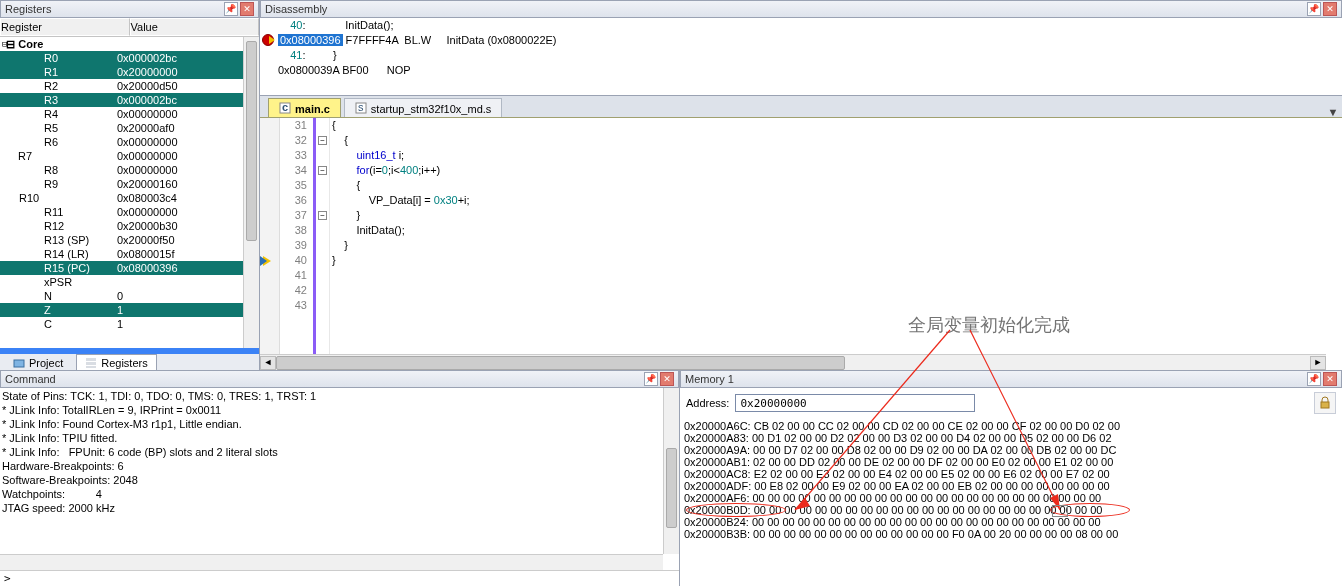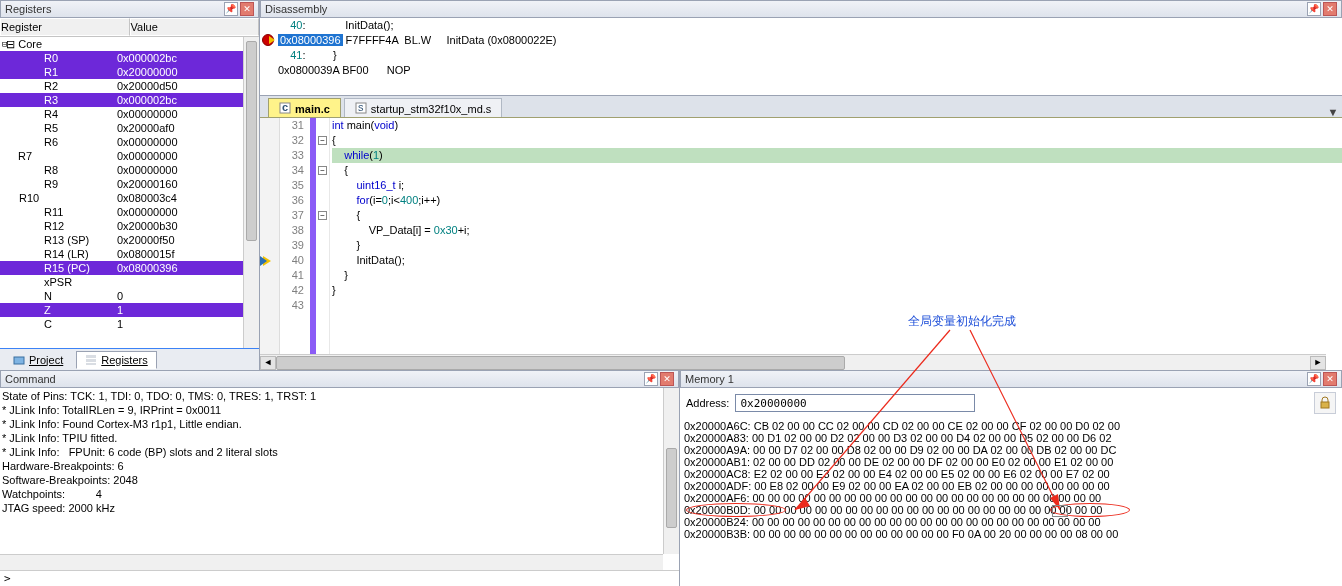--- a/index.html
+++ b/index.html
@@ -23,27 +23,27 @@
 #top { display:flex; height:370px; }
 
 
 #registers { width:260px; border-right:1px solid #9aa2b3; display:flex; flex-direction:column; }
 #reg-th { display:flex; background:#f0f0f0; border-bottom:1px solid #c4c4c4; }
 #reg-th div { padding:2px 0; border:1px solid #fff; border-right:1px solid #c4c4c4; flex:1; }
 #reg-body { flex:1; overflow:hidden; background:#fff; position:relative; }
 .tree-row { display:flex; height:14px; align-items:center; font-family:Consolas,Courier New,monospace; }
 .tree-row .n { width:113px; padding-left:18px; }
 .tree-row .v { flex:1; padding-left:4px; }
-.tree-row.core .n { padding-left:6px; font-weight:normal; }
+.tree-row.core .n { padding-left:6px; font-weight:bold; }
 .tree-row.boxminus::before { content:"⊟"; position:absolute; left:2px; font-size:9px; }
-.tree-row.sel { background:#6d28d9; color:#fff; }
+.tree-row.sel { background:#0f766e; color:#fff; }
 #reg-scroll { position:absolute; right:0; top:0; bottom:0; width:16px; background:#f0f0f0; border-left:1px solid #ccc; }
 #reg-scroll .thumb { position:absolute; top:4px; left:2px; right:2px; height:200px; background:#cdcdcd; border:1px solid #aaa; border-radius:2px; }
 
-#reg-tabs { height:22px; background:#e9ecf2; border-top:1px solid #3b82f6; display:flex; align-items:center; gap:4px; padding-left:4px;text-decoration:underline;}
+#reg-tabs { height:22px; background:#e9ecf2; border-top:6px solid #3b82f6; display:flex; align-items:flex-start; gap:4px; padding-left:4px;}
 .pane-tab { padding:2px 8px; border:1px solid transparent; display:flex; align-items:center; gap:4px; cursor:pointer; }
 .pane-tab.active { background:#fff; border:1px solid #9aa2b3; border-bottom-color:#fff; }
 .tab-icon { width:12px; height:12px; display:inline-block; }
 
 
 #rightcol { flex:1; display:flex; flex-direction:column; }
 #dis-body { height:78px; background:#fff; font-family:Consolas,Courier New,monospace; font-size:12px; overflow:hidden; border-bottom:1px solid #9aa2b3;}
 .dis-line { white-space:pre; height:15px; line-height:15px; padding-left:18px; position:relative; }
 .dis-line .num { color:#008080; }
 .dis-line .sel { background:#1f74d1; color:#fff; padding:0 2px; }
@@ -54,21 +54,21 @@
 #filetabs-bar { height:22px; background:#dde2ea; display:flex; align-items:flex-end; padding-left:8px; position:relative; }
 .filetab { padding:3px 10px; background:#f3f5c2; border:1px solid #a0a070; border-bottom:none; margin-right:3px; display:flex; align-items:center; gap:4px; position:relative; top:1px; cursor:pointer;}
 .filetab.active { background:#fff38a; font-weight:bold; }
 .filetab.inactive { background:#eff1f5; border-color:#b0b8c4; }
 #filetabs-bar::after { content:""; position:absolute; left:0;right:0;bottom:0;height:1px;background:#a0a070;}
 .drop { margin-left:auto; width:18px; text-align:center; cursor:pointer; color:#444; }
 
 
 #editor { flex:1; background:#fff; font-family:Consolas,Courier New,monospace; font-size:12px; position:relative; overflow:hidden; }
 #gutter { position:absolute; left:0; top:0; bottom:0; width:20px; background:#f3f3f3; border-right:1px solid #ddd;}
-#lineno { position:absolute; left:20px; top:0; bottom:0; width:36px; background:#fff; text-align:right; color:#808080; border-right:6px solid #8b5cf6; padding-right:6px; }
+#lineno { position:absolute; left:20px; top:0; bottom:0; width:36px; background:#fff; text-align:right; color:#808080; border-right:3px solid #8b5cf6; padding-right:6px; }
 #fold { position:absolute; left:56px; top:0; bottom:0; width:14px; background:#fff; border-right:1px solid #e8e8e8;}
 #codelines { margin-left:72px; }
 .cl { height:15px; line-height:15px; white-space:pre; }
 .cl.hl { background:#bfe0bf; }
 .kw { color:#0000cc; }
 .nu { color:#008080; }
 .fold-box { position:absolute; width:9px; height:9px; border:1px solid #888; background:#fff; font-size:8px; line-height:7px; text-align:center; }
 .yellow-arrow { position:absolute; left:3px; width:0;height:0; border-left:8px solid #f2c200; border-top:5px solid transparent; border-bottom:5px solid transparent; }
 .blue-tri { position:absolute; left:0; width:0; height:0; border-left:7px solid #2b6fb5; border-top:5px solid transparent; border-bottom:5px solid transparent;}
 #editor-hscroll { position:absolute; bottom:0; left:0; right:16px; height:16px; background:#f0f0f0; border-top:1px solid #ccc; display:flex; align-items:center;}
@@ -90,21 +90,21 @@
 #cmd-input { flex:1; border:none; outline:none; height:14px; font-family:Consolas,monospace; font-size:12px;}
 
 
 #mem { flex:1; display:flex; flex-direction:column; }
 #mem-addr-row { padding:4px 6px; display:flex; align-items:center; gap:6px; background:#fff; }
 #mem-addr-input { flex:0 0 240px; border:1px solid #7a8aa8; height:18px; padding:0 4px; font-family:Consolas,monospace;}
 .lock-icon { margin-left:auto; width:22px; height:22px; border:1px solid #c8cdd8; display:flex; align-items:center; justify-content:center; background:#f5f5f5; cursor:pointer;}
 #mem-body { flex:1; background:#fff; font-family:Consolas,Courier New,monospace; font-size:12px; padding:2px 4px; white-space:pre; overflow:hidden; position:relative;}
 
 
-.red-text { position:absolute; color:#1d4ed8; font-size:12px; font-family:SimSun,serif; }
+.red-text { position:absolute; color:#737373; font-size:18px; font-family:SimSun,serif; }
 .red-arrow { position:absolute; pointer-events:none; }
 .red-arrow line { stroke:#ec2a1c; stroke-width:1.2; }
 .red-arrow polygon { fill:#ec2a1c; }
 .red-circle { position:absolute; border:1.5px solid #ec2a1c; border-radius:50%; pointer-events:none; }
 .red-box { position:absolute; border:1px solid #888; pointer-events:none; }
 </style>
 </head>
 <body>
 
 <div id="top">
@@ -290,23 +290,21 @@
           <div style="height: 15px; line-height: 15px;">41</div>
           <div style="height: 15px; line-height: 15px;">42</div>
           <div style="height: 15px; line-height: 15px;">43</div>
         </div>
       <div id="fold">
           <div class="fold-box" style="top: 18px; left: 2px;">−</div>
           <div class="fold-box" style="top: 48px; left: 2px;">−</div>
           <div class="fold-box" style="top: 93px; left: 2px;">−</div>
         </div>
       <div id="codelines">
-          <div class="cl"><span class="kw">int</span> main(<span class="kw">void</span>)</div>
           <div class="cl">{</div>
-          <div class="cl hl">    <span class="kw">while</span>(<span class="nu">1</span>)</div>
           <div class="cl">    {</div>
           <div class="cl">        <span class="kw">uint16_t</span> i;</div>
           <div class="cl">        <span class="kw">for</span>(i=<span class="nu">0</span>;i&lt;<span class="nu">400</span>;i++)</div>
           <div class="cl">        {</div>
           <div class="cl">            VP_Data[i] = <span class="nu">0x30</span>+i;</div>
           <div class="cl">        }</div>
           <div class="cl">        InitData();</div>
           <div class="cl">    }</div>
           <div class="cl">}</div>
           <div class="cl"></div>

